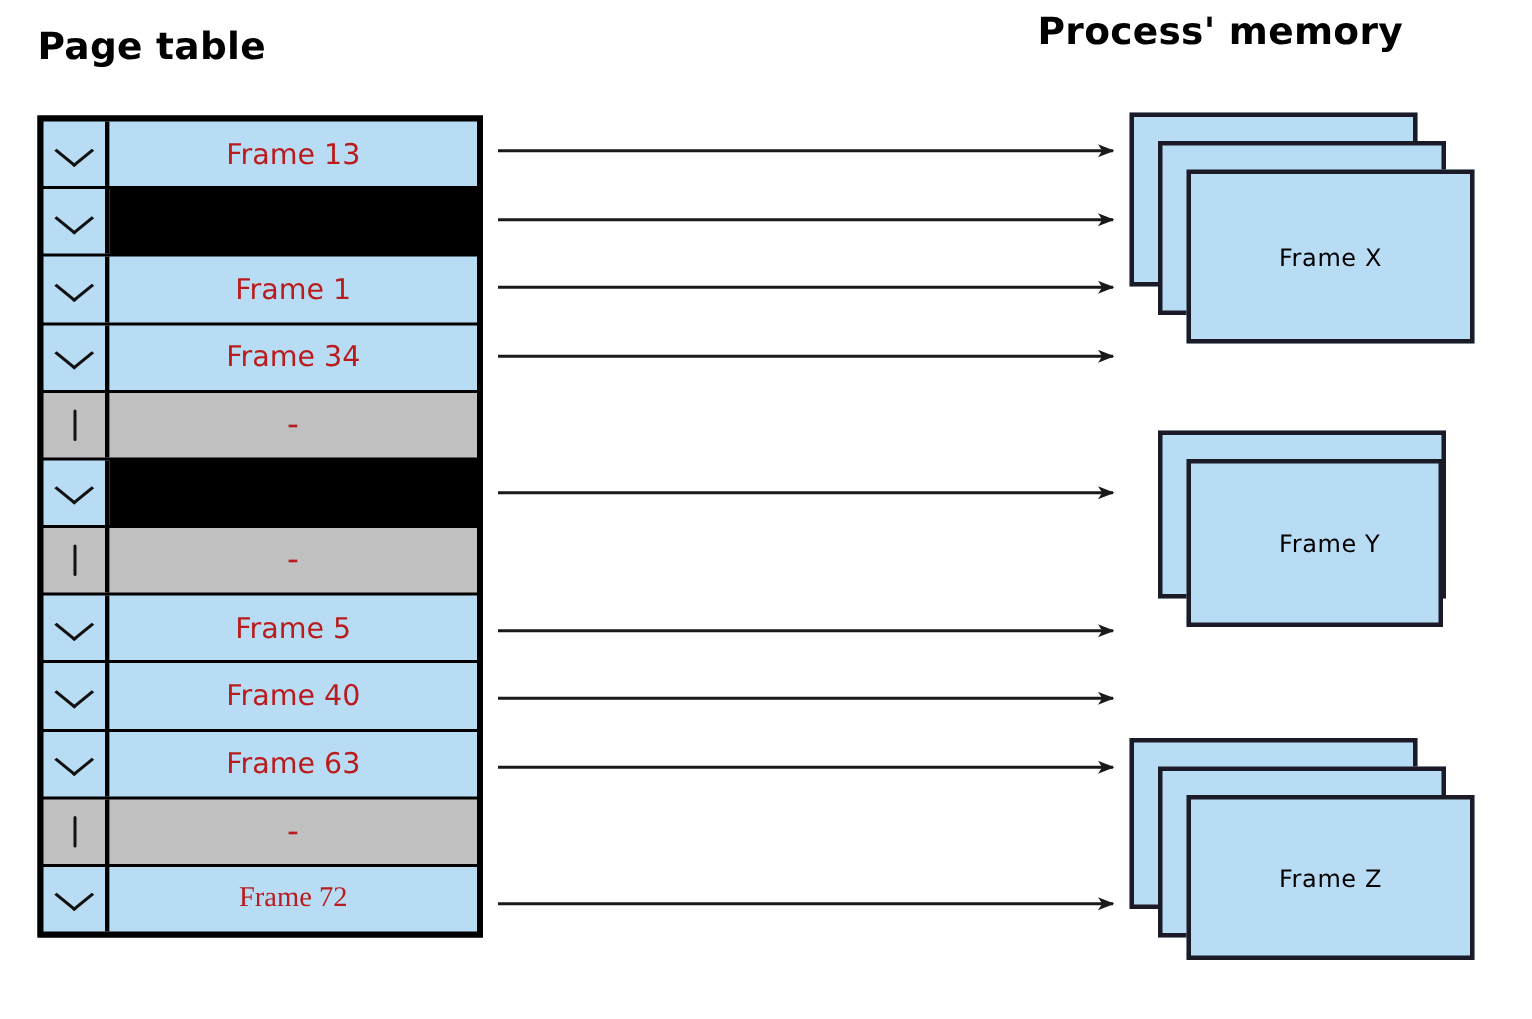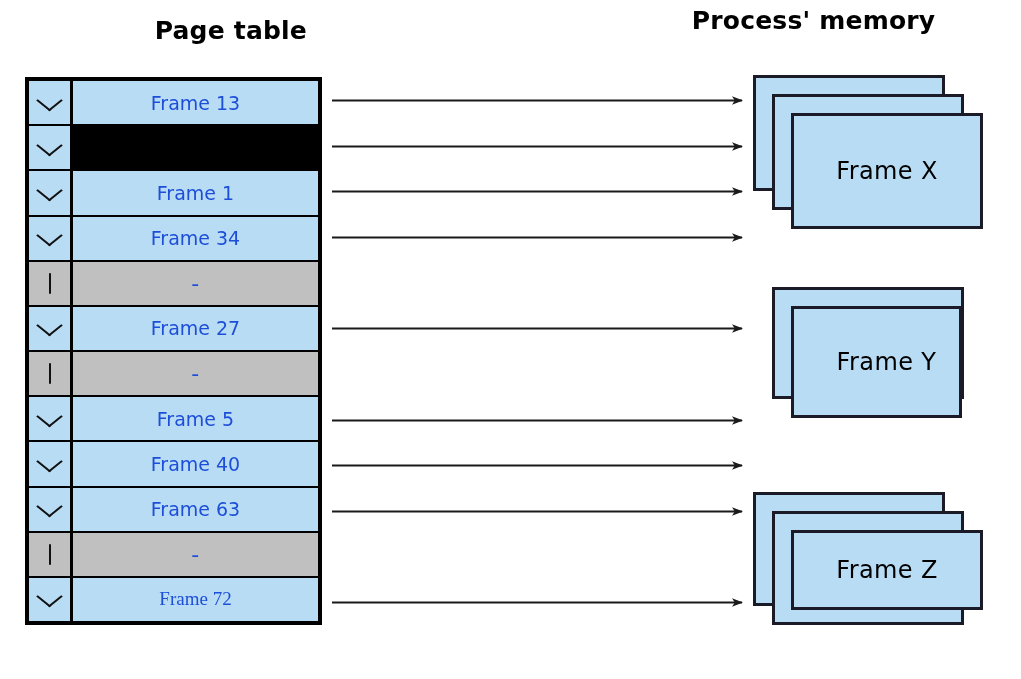--- a/index.html
+++ b/index.html
@@ -18,24 +18,24 @@
   
   .title {
     position: absolute;
     font-size: 25px;
     font-weight: bold;
     color: #000000;
     letter-spacing: 0.2px;
     white-space: nowrap;
   }
   #page-table-title {
-    left: 9px;
+    left: 25px;
     top: 16px;
     width: 298px;
-    text-align: right;
+    text-align: left;
   }
   #process-memory-title {
     left: 661px;
     top: 6px;
     width: 305px;
     text-align: center;
   }
 
   
   #page-table {
@@ -70,21 +70,21 @@
     font-size: 19px;
     color: #111111;
     font-family: "DejaVu Sans", sans-serif;
   }
   .pt-frame {
     flex: 1 1 auto;
     display: flex;
     align-items: center;
     justify-content: center;
     font-size: 19px;
-    color: #1d4ed8;
+    color: #b91c1c;
     box-sizing: border-box;
   }
   .pt-row.valid .pt-valid,
   .pt-row.valid .pt-frame { background: #b9dcf5; }
   .pt-row.invalid .pt-valid,
   .pt-row.invalid .pt-frame { background: #c0c0c0; }
 
   .pt-row.invalid .pt-frame { font-size: 22px; letter-spacing: 0.5px; }
 
   
@@ -116,21 +116,21 @@
 
   
   .frame-card {
     position: absolute;
     background: #b9dcf5;
     border: 3px solid #1b1b28;
     box-sizing: border-box;
     display: flex;
     align-items: center;
     justify-content: center;
-    font-size: 24px;
+    font-size: 16px;
     color: #000000;
     letter-spacing: 0.4px;
   }
 </style>
 </head>
 <body>
 
 <div class="title" id="page-table-title">Page table</div>
 
 <div class="title" id="process-memory-title">Process' memory</div>
@@ -162,21 +162,20 @@
     <div class="pt-row invalid">
       <div class="pt-valid">
         <span class="bar"></span>
       </div>
       <div class="pt-frame">-</div>
     </div>
     <div class="pt-row valid">
       <div class="pt-valid">
         <span class="chev"></span>
       </div>
-      <div class="pt-frame">Frame 27</div>
     </div>
     <div class="pt-row invalid">
       <div class="pt-valid">
         <span class="bar"></span>
       </div>
       <div class="pt-frame">-</div>
     </div>
     <div class="pt-row valid">
       <div class="pt-valid">
         <span class="chev"></span>
@@ -229,14 +228,14 @@
 </svg>
 
 <div id="memory-layer">
     <div class="frame-card" style="left: 753px; top: 75px; width: 192px; height: 116px; z-index: 10;"></div>
     <div class="frame-card" style="left: 772px; top: 94px; width: 192px; height: 116px; z-index: 11;"></div>
     <div class="frame-card" style="left: 791px; top: 113px; width: 192px; height: 116px; z-index: 12;">Frame X</div>
     <div class="frame-card" style="left: 772px; top: 287px; width: 192px; height: 112px; z-index: 10;"></div>
     <div class="frame-card" style="left: 791px; top: 306px; width: 171px; height: 112px; z-index: 11; padding-left: 20px;">Frame Y</div>
     <div class="frame-card" style="left: 753px; top: 492px; width: 192px; height: 114px; z-index: 10;"></div>
     <div class="frame-card" style="left: 772px; top: 511px; width: 192px; height: 114px; z-index: 11;"></div>
-    <div class="frame-card" style="left: 791px; top: 530px; width: 192px; height: 80px; z-index: 12;">Frame Z</div>
+    <div class="frame-card" style="left: 791px; top: 530px; width: 192px; height: 110px; z-index: 12;">Frame Z</div>
   </div>
 
 </body></html>

